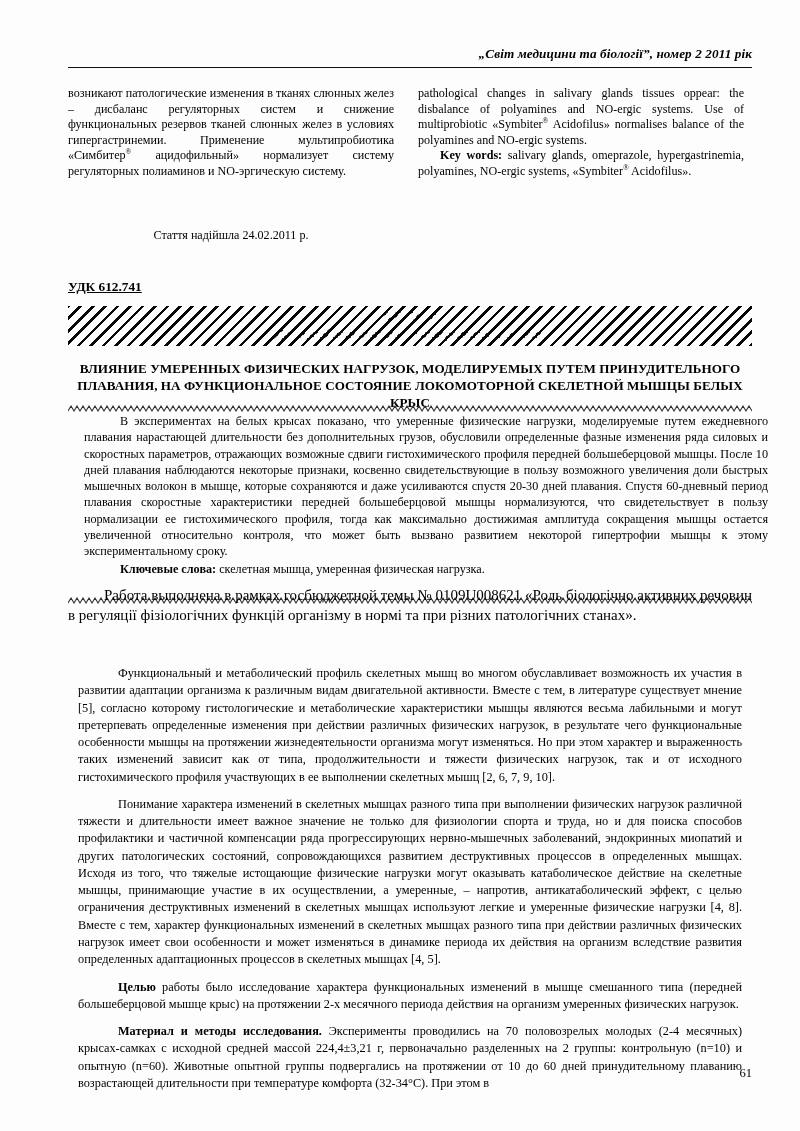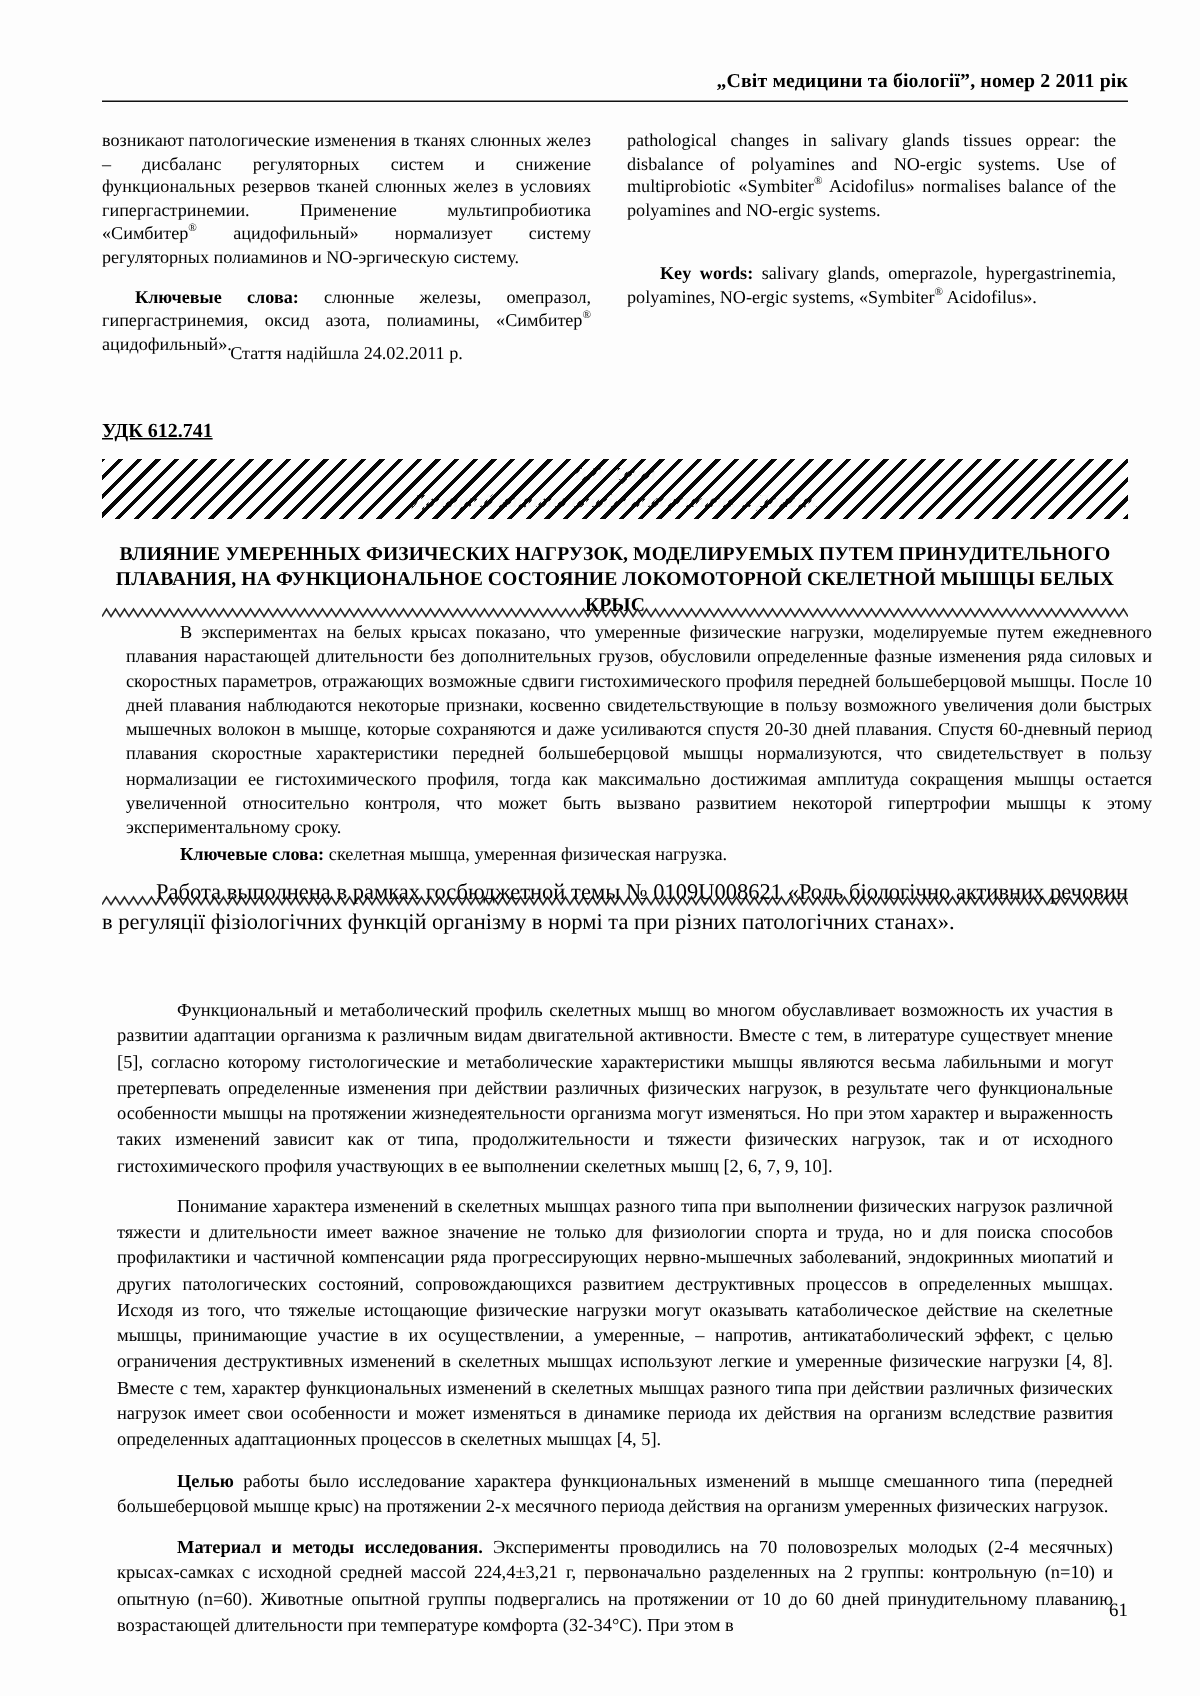--- a/index.html
+++ b/index.html
@@ -20,20 +20,21 @@
     overflow: hidden;
     box-sizing: border-box;
   }
   
   .running-head {
     position: absolute;
     left: 68px;
     top: 46px;
     width: 684px;
     text-align: right;
+    font-style: italic;
     font-weight: bold;
     font-size: 13.2px;
     letter-spacing: 0.1px;
   }
   .head-rule {
     position: absolute;
     left: 68px;
     top: 67px;
     width: 684px;
     height: 0;
@@ -57,21 +58,20 @@
     line-height: 1.29;
     text-align: justify;
     text-justify: inter-word;
     hyphens: none;
   }
   .abs-col p.kw {
     margin-top: 11px;
     text-indent: 22px;
   }
   .abs-col p.kw-en {
-    margin-top: 27px;
     text-indent: 22px;
   }
   .kw-label {
     font-weight: bold;
   }
   sup {
     font-size: 0.62em;
     vertical-align: super;
     line-height: 0;
   }
@@ -212,21 +212,20 @@
 
 <div class="page">
 
   <div class="running-head">„Світ медицини та біології”, номер 2 2011 рік</div>
   <div class="head-rule"></div>
 
   <div class="abstract-cols">
 
     <div class="abs-col">
       <p><span>возникают патологические изменения в тканях слюнных желез – дисбаланс регуляторных систем и снижение функциональных резервов тканей слюнных желез в условиях гипергастринемии. Применение мультипробиотика «Симбитер</span><sup>®</sup><span> ацидофильный» нормализует систему регуляторных полиаминов и NO-эргическую систему.</span></p>
-      <p class="kw"><span class="kw-label">Ключевые слова:</span><span> слюнные железы, омепразол, гипергастринемия, оксид азота, полиамины, «Симбитер</span><sup>®</sup><span> ацидофильный».</span></p>
     </div>
 
     <div class="abs-col">
       <p><span>pathological changes in salivary glands tissues oppear: the disbalance of polyamines and NO-ergic systems. Use of multiprobiotic «Symbiter</span><sup>®</sup><span> Acidofilus» normalises balance of the polyamines and NO-ergic systems.</span></p>
       <p class="kw-en"><span class="kw-label">Key words:</span><span> salivary glands, omeprazole, hypergastrinemia, polyamines, NO-ergic systems, «Symbiter</span><sup>®</sup><span> Acidofilus».</span></p>
     </div>
 
   </div>
 
   <div class="received">Стаття надійшла 24.02.2011 р.</div>

